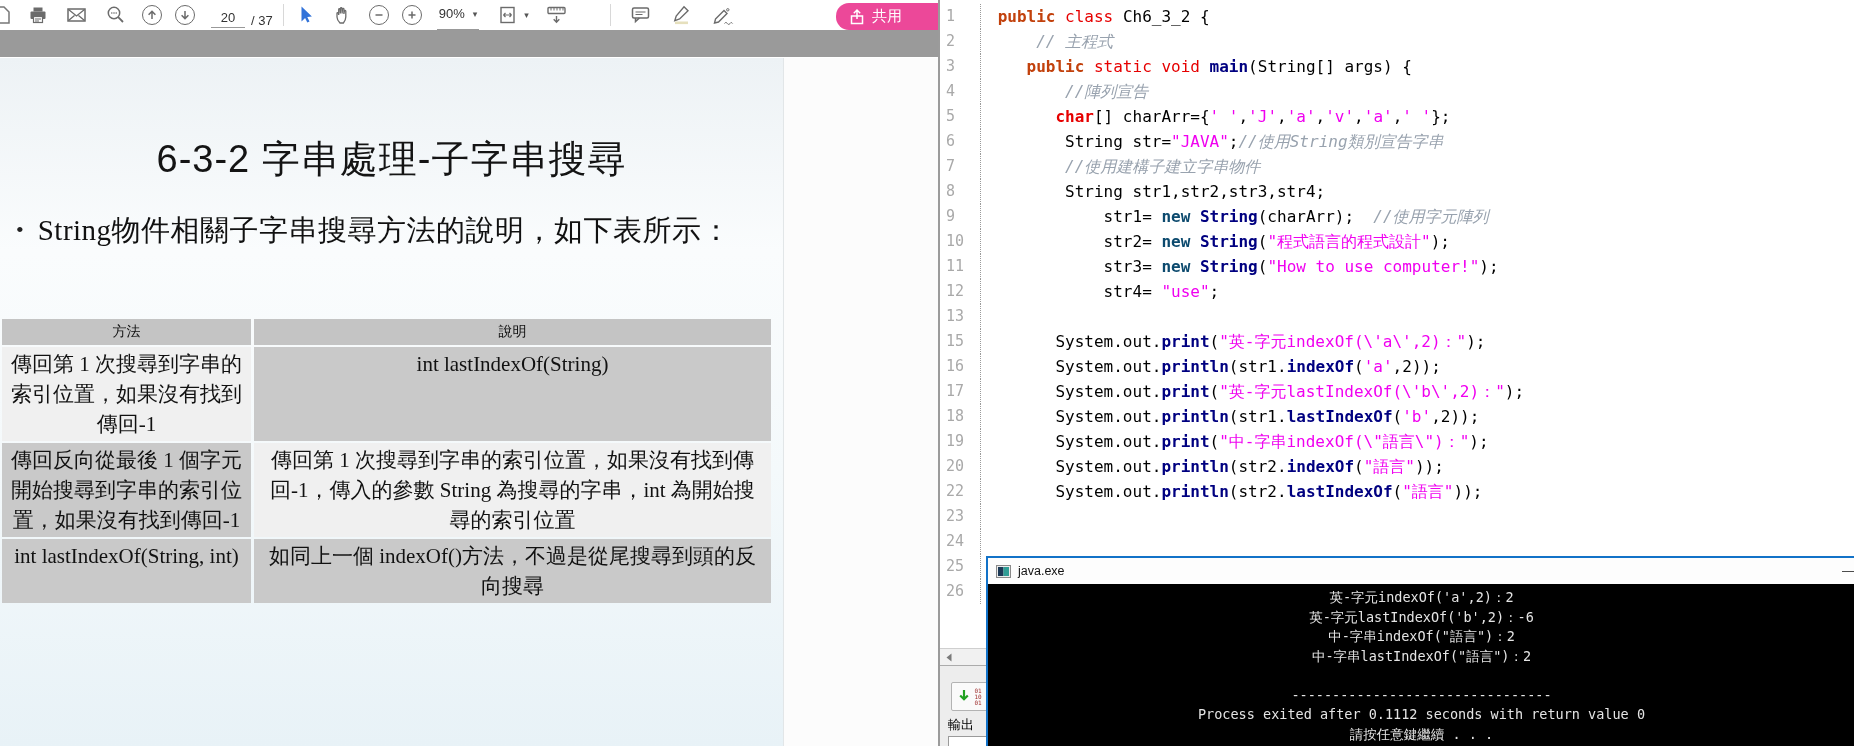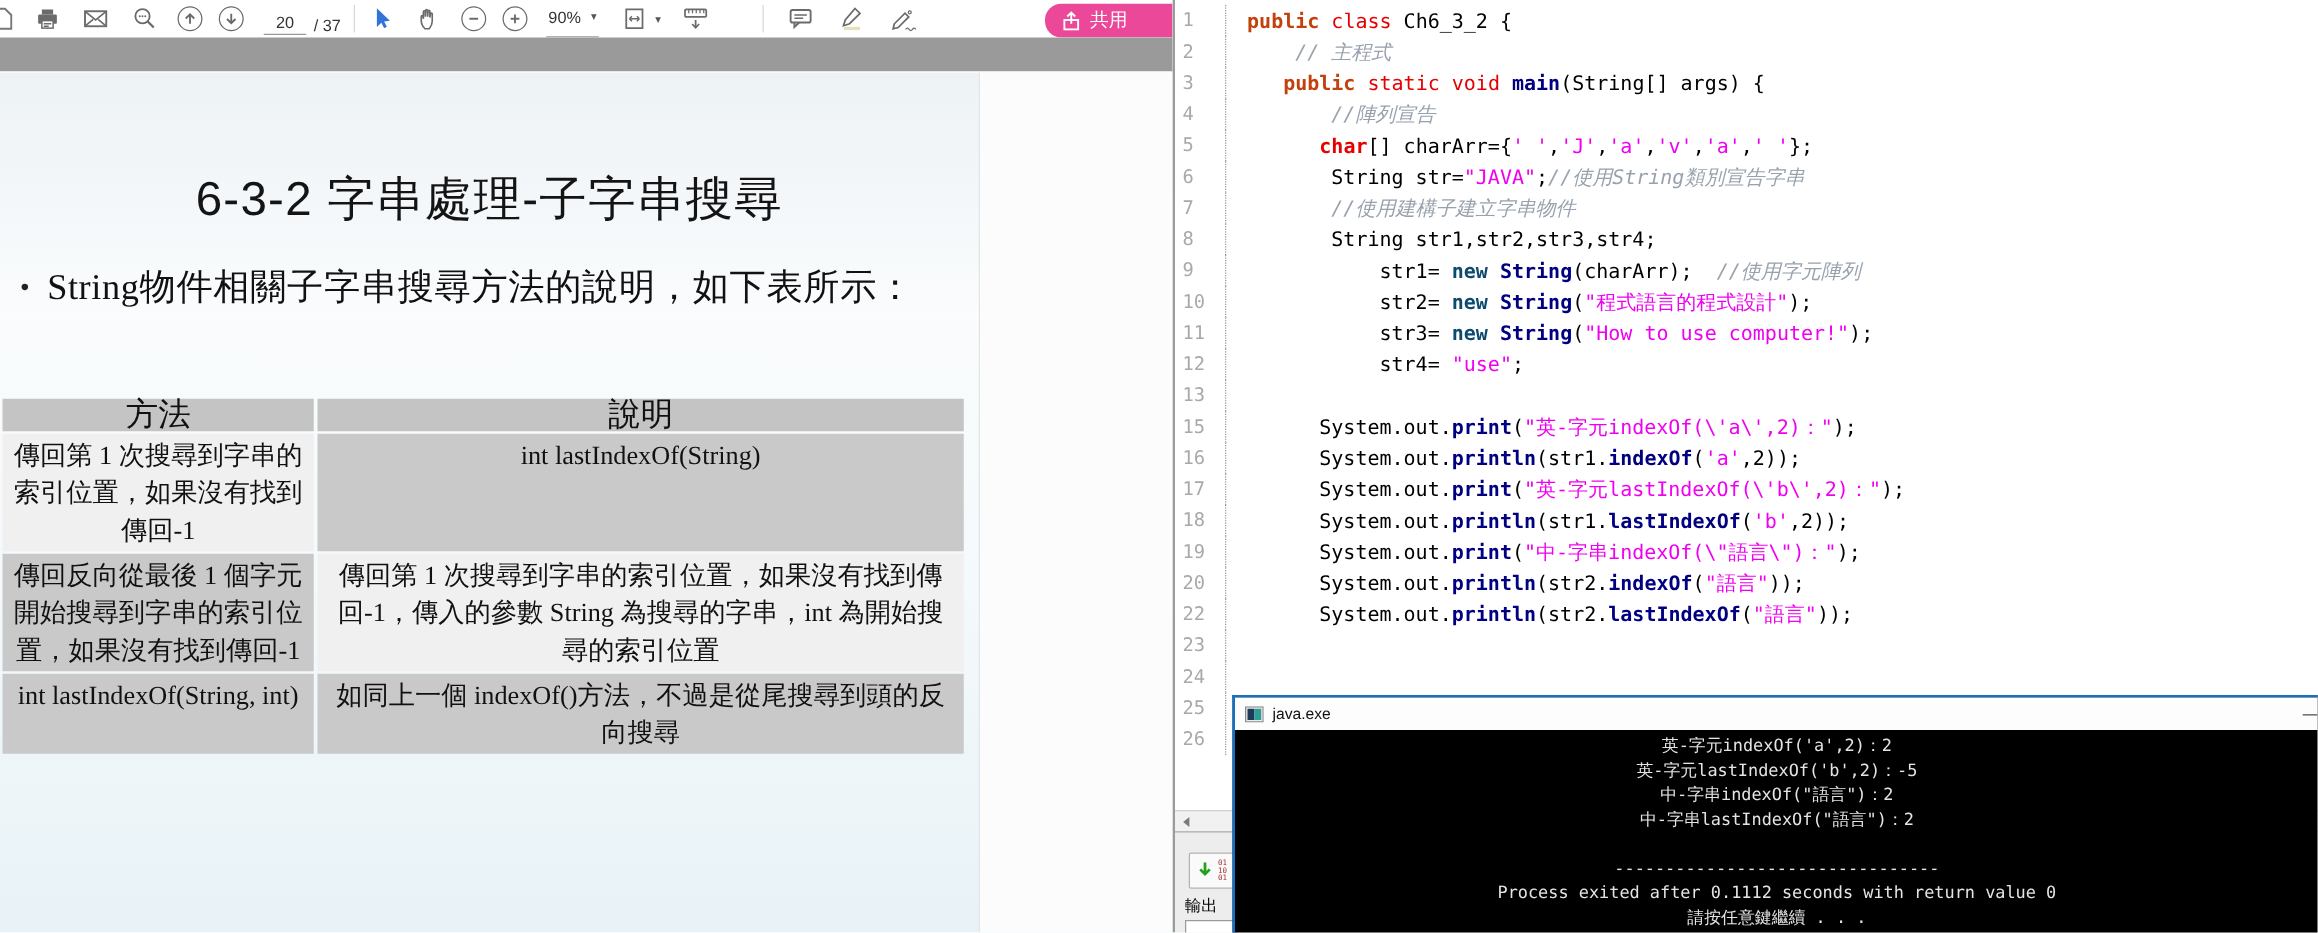--- a/index.html
+++ b/index.html
@@ -29,21 +29,21 @@
   #page-outside{position:absolute;left:784px;top:0;width:154px;height:689px;background:#fcfcfc;}
   #slide-title{position:absolute;left:0;top:76px;width:783px;text-align:center;font-size:38px;
     color:#141414;font-weight:500;letter-spacing:1px;}
   #slide-bullet{position:absolute;left:16px;top:148px;width:752px;display:flex;gap:14px;
     font-family:"Liberation Serif","DejaVu Serif",serif;}
   #bullet-marker{font-size:22px;line-height:48px;color:#222;}
   #bullet-text{font-size:29px;line-height:48px;color:#111;letter-spacing:.5px;width:724px;}
   #method-table{position:absolute;left:2px;top:261px;width:769px;display:grid;
     grid-template-columns:249px 517px;gap:2px 3px;background:transparent;
     font-family:"Liberation Serif","DejaVu Serif",serif;}
-  #method-table .th{background:#c4c4c4;text-align:center;font-size:26px;line-height:26px;color:#111;}
+  #method-table .th{background:#c4c4c4;text-align:center;font-size:14px;line-height:26px;color:#111;}
   #method-table .td{font-size:21px;line-height:30px;color:#111;text-align:center;padding:2px 6px;}
   #method-table .light{background:#f0f0f0;}
   #method-table .dark{background:#c9c9c9;}
 
   
   #editor-pane{position:absolute;left:940px;top:0;width:914px;height:746px;background:#fff;
     font-family:"DejaVu Sans Mono","Liberation Mono",monospace;z-index:1;}
   #code-lines{position:absolute;left:0;top:4px;width:914px;}
   .crow{height:25px;line-height:25px;white-space:nowrap;}
   .ln{display:inline-block;width:41px;padding-left:6px;box-sizing:border-box;color:#a9a9a9;
@@ -276,21 +276,21 @@
       <svg width="15" height="13" viewBox="0 0 15 13">
           <rect x="0.5" y="0.5" width="14" height="12" fill="#ececec" stroke="#8a8a8a"></rect>
           <rect x="2" y="2" width="5.5" height="9" fill="#1d3a57"></rect>
           <rect x="7.5" y="2" width="5.5" height="9" fill="#2f9d95"></rect>
         </svg>
       <span id="console-title">java.exe</span>
       <span id="console-min">—</span>
     </div>
     <div id="console-output">
         <div class="conline">英-字元indexOf('a',2)：2</div>
-        <div class="conline">英-字元lastIndexOf('b',2)：-5</div>
+        <div class="conline">英-字元lastIndexOf('b',2)：-6</div>
         <div class="conline">中-字串indexOf("語言")：2</div>
         <div class="conline">中-字串lastIndexOf("語言")：2</div>
         <div class="conline">&nbsp;</div>
         <div class="conline">--------------------------------</div>
         <div class="conline">Process exited after 0.1112 seconds with return value 0</div>
         <div class="conline">請按任意鍵繼續 . . .</div>
       </div>
   </div>
 
 </div>

